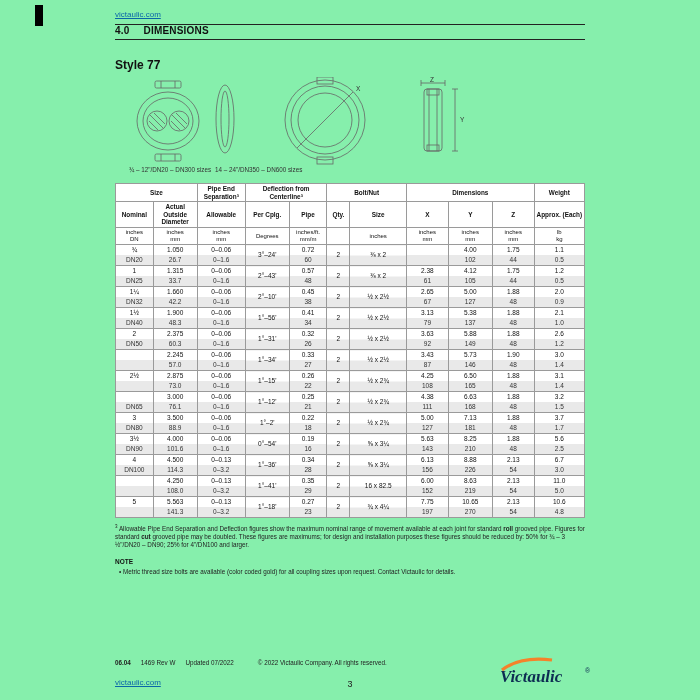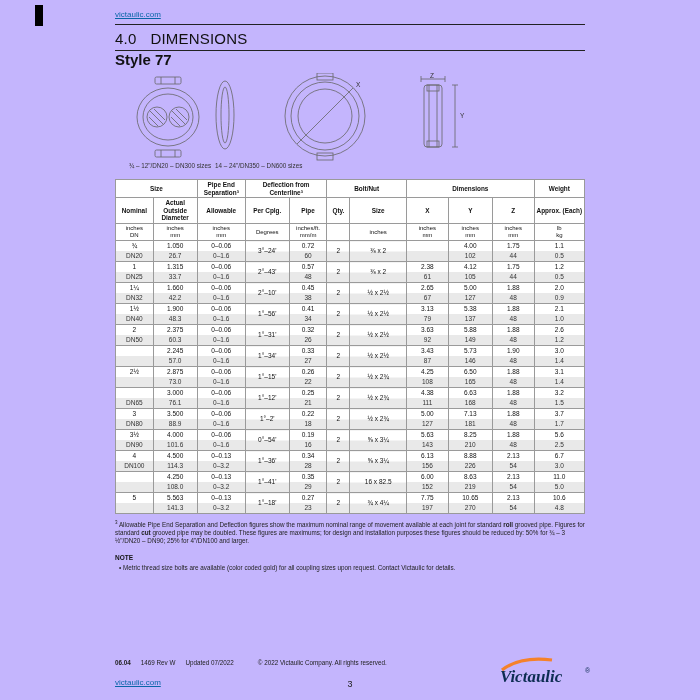--- a/index.html
+++ b/index.html
@@ -1,26 +1,26 @@
 <!DOCTYPE html>
 <html><head>
 <meta charset="utf-8">
 <style>
   * { margin:0; padding:0; box-sizing:border-box; }
   html,body { width:700px; height:700px; background:#ffffff; font-family:"Liberation Sans", sans-serif; color:#111; }
-  .page { position:relative; width:700px; height:700px; background:#c4b5fd; overflow:hidden; outline:1px solid #e3e3e3; }
+  .page { position:relative; width:700px; height:700px; background:#86efac; overflow:hidden; outline:1px solid #e3e3e3; }
   .edge-mark { position:absolute; left:35px; top:5px; width:8px; height:21px; background:#000; }
   .content { position:absolute; left:115px; top:0; width:470px; }
 
   .top-link { display:inline-block; margin-top:10px; font-size:8px; color:#0a66a8; text-decoration:underline; }
   .top-rule { margin-top:3px; border-top:1.5px solid #222; }
-  .section-heading { margin-top:5px; font-size:15px; font-weight:normal; letter-spacing:.2px; }
+  .section-heading { font-size:10px; font-weight:bold; letter-spacing:.2px; }
   .section-heading .num { margin-right:14px; }
   .heading-rule { margin-top:3px; border-top:1px solid #222; }
-  .style-label { margin-top:0; font-size:15px; font-weight:bold; }
+  .style-label { margin-top:18px; font-size:12px; font-weight:bold; }
 
   .drawing-wrap { margin-top:5px; }
   svg.tech { display:block; }
   svg.tech path, svg.tech circle, svg.tech ellipse, svg.tech rect, svg.tech line { stroke:#666; fill:none; stroke-width:.8; }
   svg.tech text { fill:#333; font-size:6.5px; stroke:none; font-family:"Liberation Sans", sans-serif; }
 
   .captions { position:relative; height:10px; margin-top:1px; font-size:6.3px; color:#333; }
   .captions .cap-left { position:absolute; left:14px; }
   .captions .cap-right { position:absolute; left:100px; }
 

